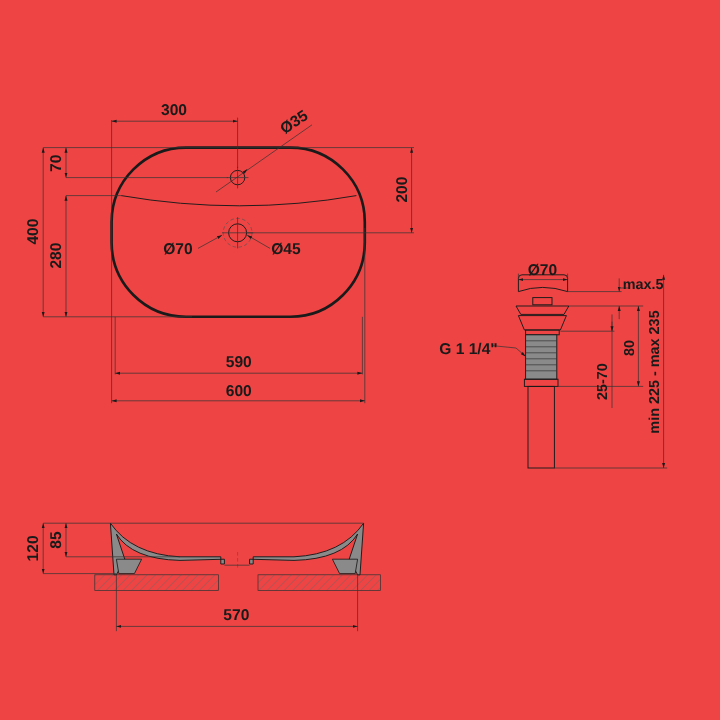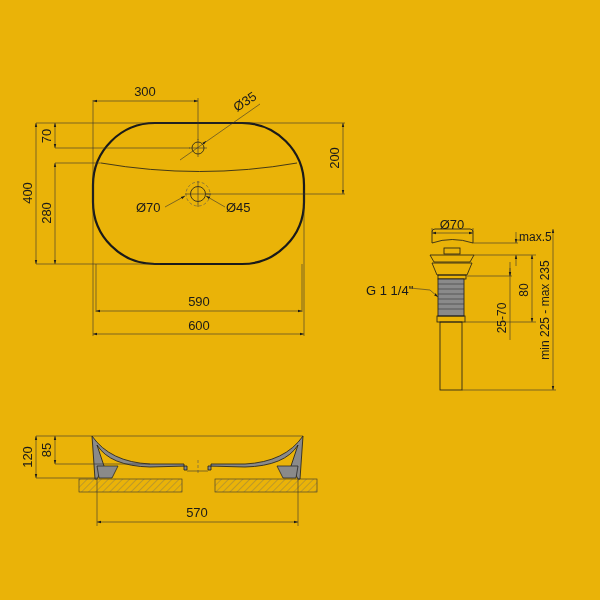--- a/index.html
+++ b/index.html
@@ -1,16 +1,16 @@
 <!DOCTYPE html>
 <html><head>
 <meta charset="utf-8">
 <style>
   html, body { margin:0; padding:0; background:#ffffff; }
-  #canvas { position:relative; width:600px; height:600px; background:#eab308; overflow:hidden; }
+  #canvas { position:relative; width:600px; height:600px; background:#ef4444; overflow:hidden;font-weight:bold; }
   svg { position:absolute; left:0; top:0; }
   .ln { stroke:#1a1a1a; stroke-width:0.8; fill:none; }
   .thin { stroke:#333; stroke-width:0.6; fill:none; }
   .bold { stroke:#1a1a1a; stroke-width:2.2; fill:none; }
   .dash { stroke:#555; stroke-width:0.6; fill:none; stroke-dasharray:3 2; }
   .lbl { font-family:"Liberation Sans", sans-serif; font-size:13px; fill:#1a1a1a; }
   .lbl-sm { font-family:"Liberation Sans", sans-serif; font-size:12px; fill:#1a1a1a; }
 </style>
 </head>
 <body>

